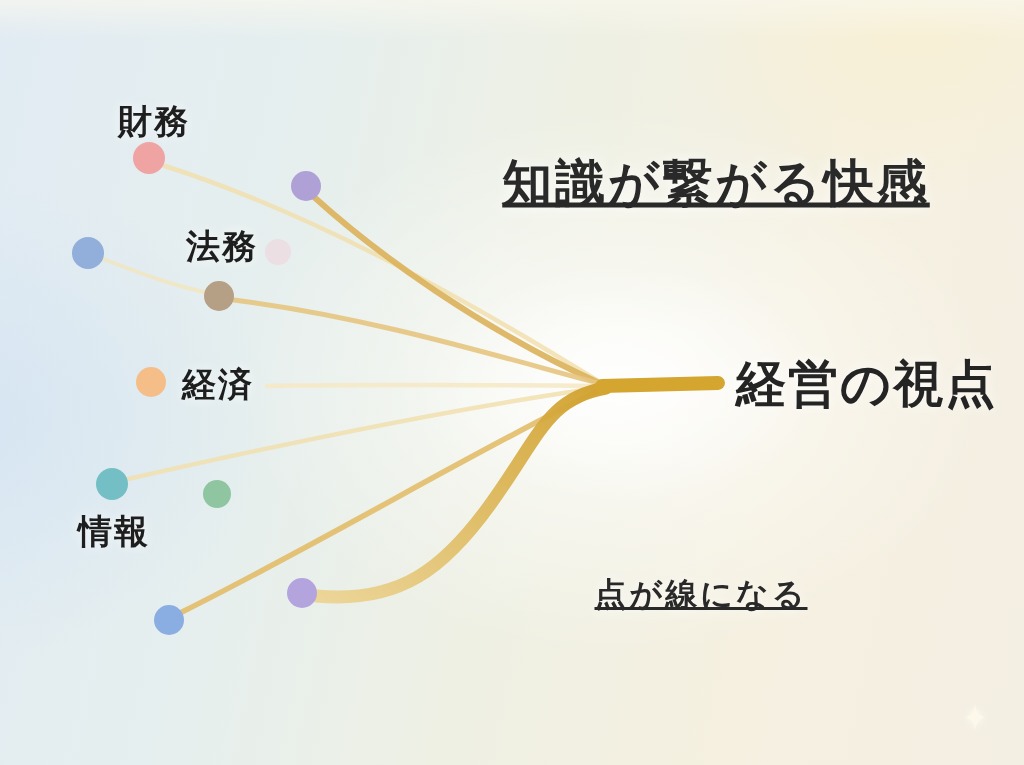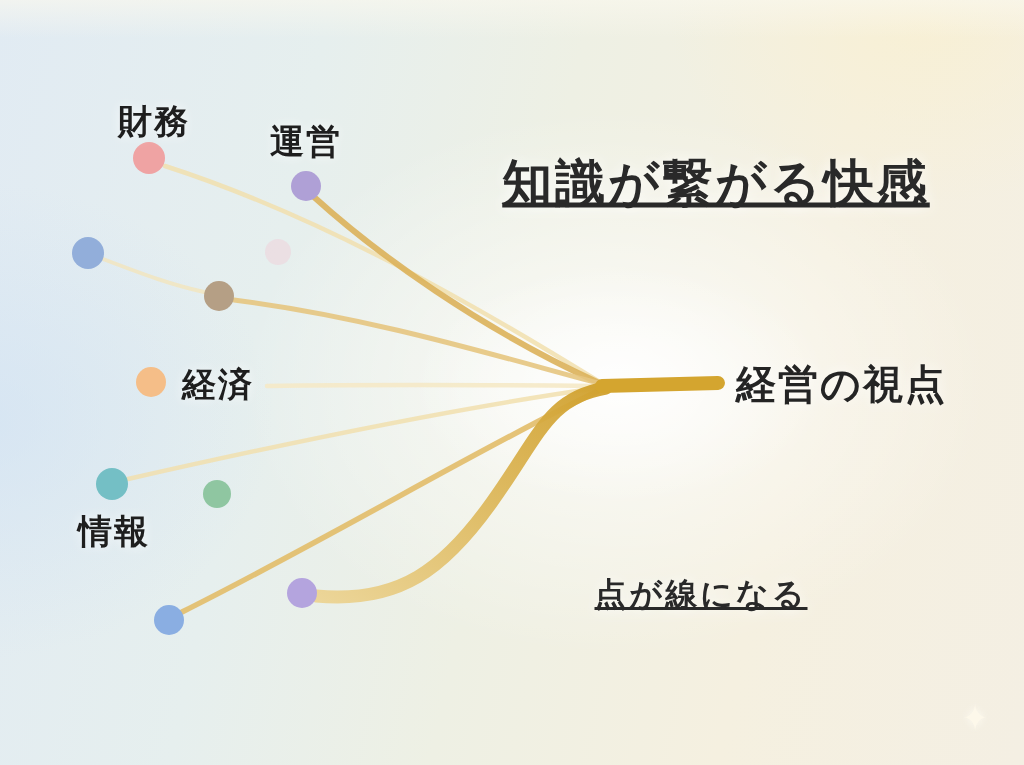--- a/index.html
+++ b/index.html
@@ -25,21 +25,21 @@
     white-space:nowrap;text-shadow:0 0 12px rgba(255,255,255,0.75);
   }
   .headline{
     position:absolute;transform:translate(-50%,-50%);
     font-size:50px;font-weight:800;color:#292929;letter-spacing:3px;
     white-space:nowrap;text-shadow:0 0 14px rgba(255,255,255,0.8);text-decoration:underline;
   }
   .headline.bottom{font-size:32px;}
   .hub-label{
     position:absolute;left:736px;top:384px;transform:translateY(-50%);
-    font-size:40px;font-weight:800;color:#242424;letter-spacing:2px;
+    font-size:50px;font-weight:800;color:#242424;letter-spacing:2px;
     white-space:nowrap;text-shadow:0 0 14px rgba(255,255,255,0.85);
   }
   .sparkle{
     position:absolute;left:975px;top:718px;transform:translate(-50%,-50%) scaleY(1.25);
     font-size:30px;color:rgba(253,248,234,0.95);pointer-events:none;
     text-shadow:0 0 8px rgba(255,253,244,0.9);
   }
 </style>
 </head>
 <body>
@@ -73,21 +73,21 @@
     <circle cx="219" cy="296" r="15" fill="#b59f85"></circle>
     <circle cx="278" cy="252" r="13" fill="rgba(238,209,218,0.55)"></circle>
     <circle cx="151" cy="382" r="15" fill="#f5be88"></circle>
     <circle cx="112" cy="484" r="16" fill="#74bfc5"></circle>
     <circle cx="217" cy="494" r="14" fill="#8fc6a1"></circle>
     <circle cx="169" cy="620" r="15" fill="#8aaee2"></circle>
     <circle cx="302" cy="593" r="15" fill="#b4a4de"></circle>
   </svg>
 
   <div class="nlabel" style="left:154px;top:122px">財務</div>
-  <div class="nlabel" style="left:306px;top:142px">運営</div>
+  <div class="nlabel" style="left:222px;top:247px">法務</div>
   <div class="nlabel" style="left:114px;top:532px">情報</div>
   <div class="nlabel" style="left:218px;top:385px">経済</div>
 
   <div class="headline" style="left:716px;top:183px">知識が繋がる快感</div>
   <div class="hub-label">経営の視点</div>
   <div class="headline bottom" style="left:701px;top:595px">点が線になる</div>
 
   <div class="sparkle">✦</div>
 
 </div>

